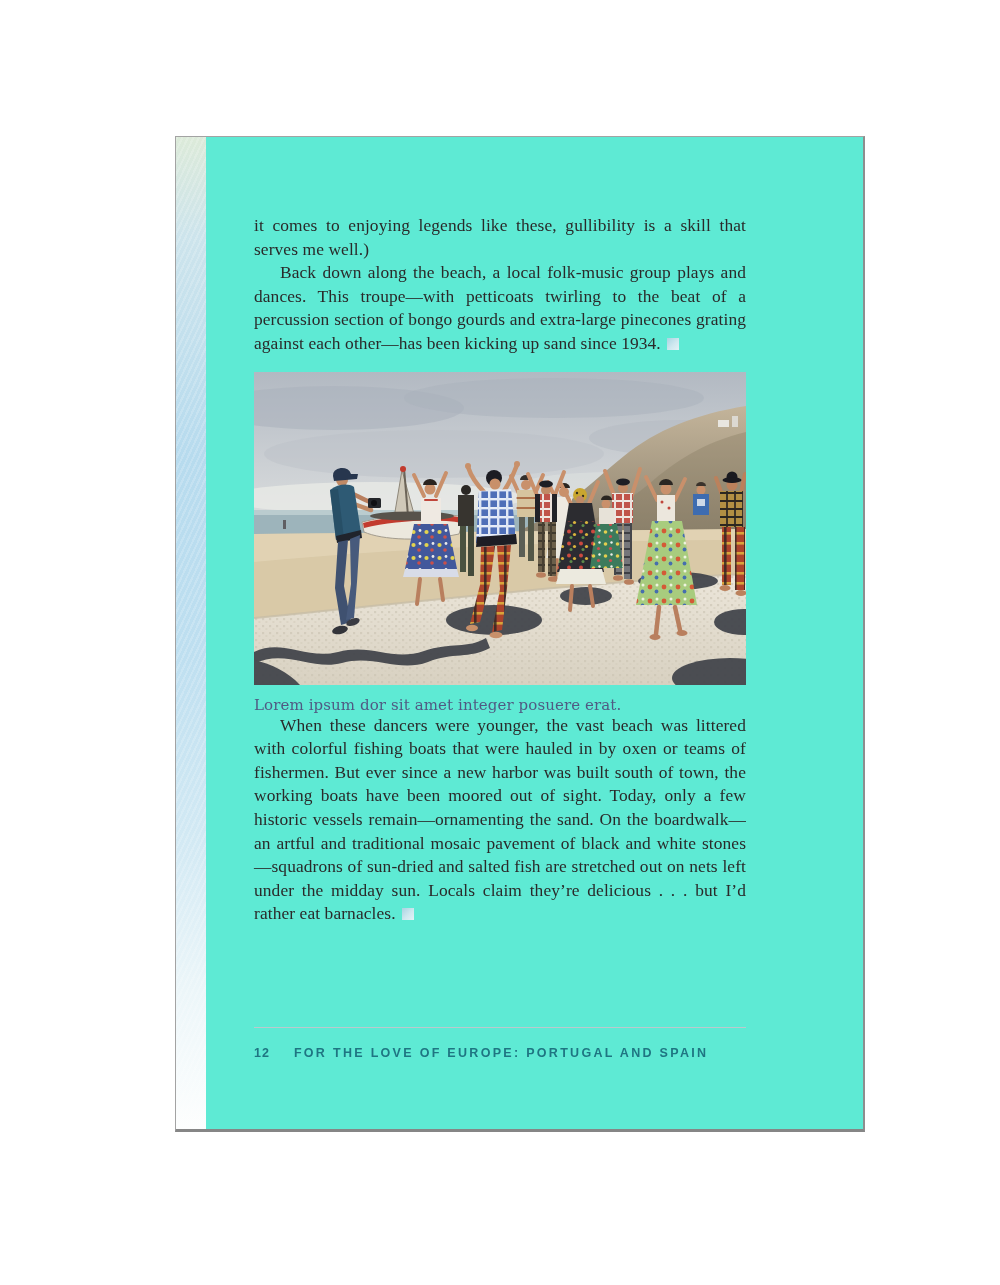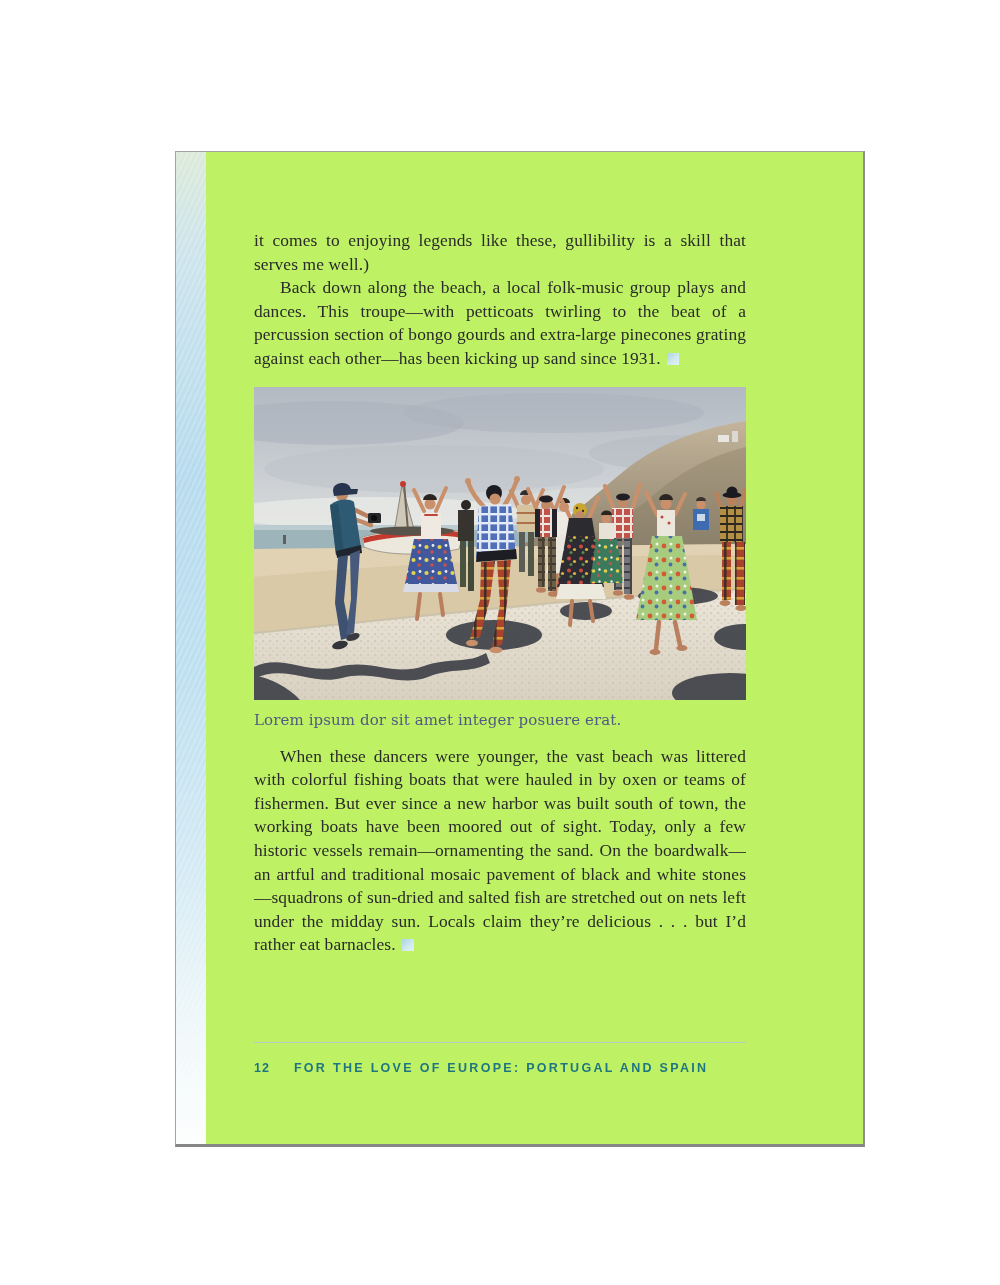--- a/index.html
+++ b/index.html
@@ -1,42 +1,42 @@
 <!DOCTYPE html>
 <html><head>
 <meta charset="utf-8">
 <style>
   html,body{margin:0;padding:0;}
   body{
     width:1000px;height:1285px;position:relative;background:#ffffff;
     font-family:"Liberation Serif","DejaVu Serif",serif;
   }
   .page{
-    position:absolute;left:175px;top:151px;width:690px;height:996px;
-    background:#bef264;box-sizing:border-box;
+    position:absolute;left:175px;top:136px;width:690px;height:996px;
+    background:#5eead4;box-sizing:border-box;
     border:1px solid #a3a3a3;border-right:2px solid #8e8e8e;border-bottom:3px solid #868686;
   }
   .edge-strip{
     position:absolute;left:0;top:0;bottom:0;width:30px;
     background:
       repeating-linear-gradient(115deg, rgba(255,255,255,.18) 0 2px, rgba(255,255,255,0) 2px 5px),
       linear-gradient(180deg,#dcead9 0%,#cde4ec 10%,#b7dbee 32%,#bedff0 52%,#d4eaf4 72%,#ecf6f9 86%,#fdfefe 100%);
   }
   .content{position:absolute;left:78px;top:77px;width:492px;}
   p.body{
     margin:0;font-size:17.4px;line-height:23.6px;color:#2a2a2a;
     text-align:justify;letter-spacing:.1px;
   }
   p.indent{text-indent:26px;}
   .endmark{
     display:inline-block;width:12px;height:12px;margin-left:6px;
     transform:translateY(1px);
     background:linear-gradient(135deg,#a9d4e2 0%,#cfe8ef 55%,#e4f2f6 100%);
   }
-  figure{margin:16px 0 16px 0;padding:0;}
+  figure{margin:16px 0 0 0;padding:0;}
   .photo-frame{width:492px;height:313px;display:block;}
   figcaption{
     margin-top:11px;font-size:15px;line-height:18px;color:#505a83;
     font-family:"DejaVu Serif","Liberation Serif",serif;letter-spacing:.1px;
   }
   .para-after-figure{margin-top:19px;}
   .page-footer{
     position:absolute;left:78px;top:890px;width:492px;
     border-top:1px solid #bcc9cc;padding-top:18px;
     font-family:"Liberation Sans","DejaVu Sans",sans-serif;
@@ -48,21 +48,21 @@
 </style>
 </head>
 <body>
 
 <div class="page">
   <div class="edge-strip"></div>
 
   <div class="content">
     <p class="body"><span>it comes to enjoying legends like these, gullibility is a skill that serves me well.)</span></p>
 
-    <p class="body indent"><span>Back down along the beach, a local folk-music group plays and dances. This troupe—with petticoats twirling to the beat of a percussion section of bongo gourds and extra-large pinecones grating against each other—has been kicking up sand since 1931.</span><span class="endmark"></span></p>
+    <p class="body indent"><span>Back down along the beach, a local folk-music group plays and dances. This troupe—with petticoats twirling to the beat of a percussion section of bongo gourds and extra-large pinecones grating against each other—has been kicking up sand since 1934.</span><span class="endmark"></span></p>
 
     <figure>
       <svg class="photo-frame" viewBox="0 0 492 313" role="img" aria-label="Folk dancers in traditional Portuguese costumes dance barefoot on a black-and-white mosaic boardwalk beside a beach; a man in a blue shirt photographs them, with a fishing boat, sea, cliffs and an overcast sky behind">
         <defs>
           <linearGradient id="sky" x1="0" y1="0" x2="0" y2="1">
             <stop offset="0" stop-color="#b2b9c2"></stop>
             <stop offset="0.55" stop-color="#ccd0d4"></stop>
             <stop offset="1" stop-color="#dfe1e0"></stop>
           </linearGradient>
           <linearGradient id="cliff" x1="0" y1="0" x2="0" y2="1">

